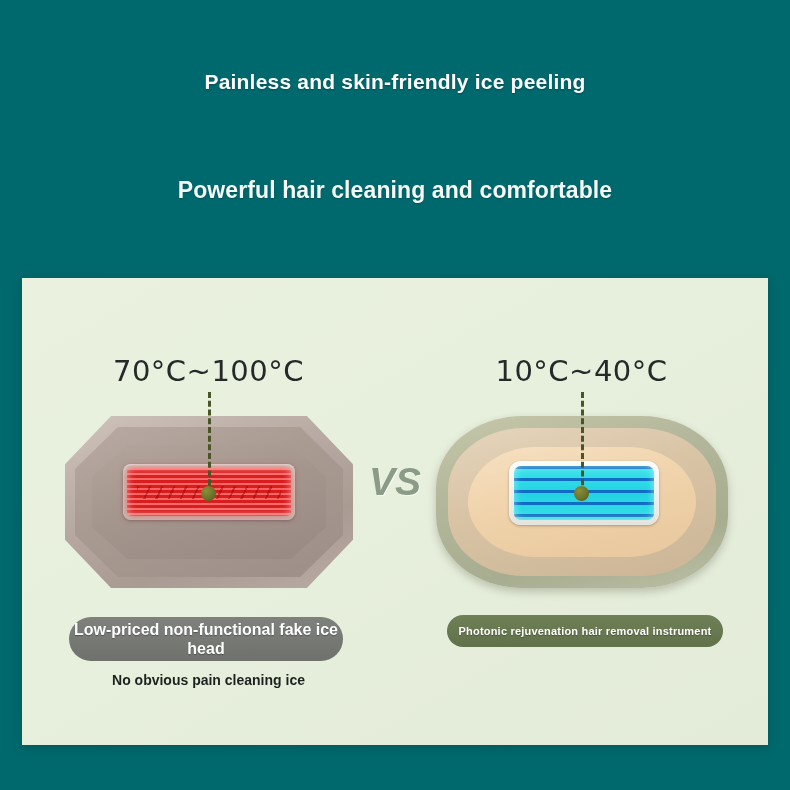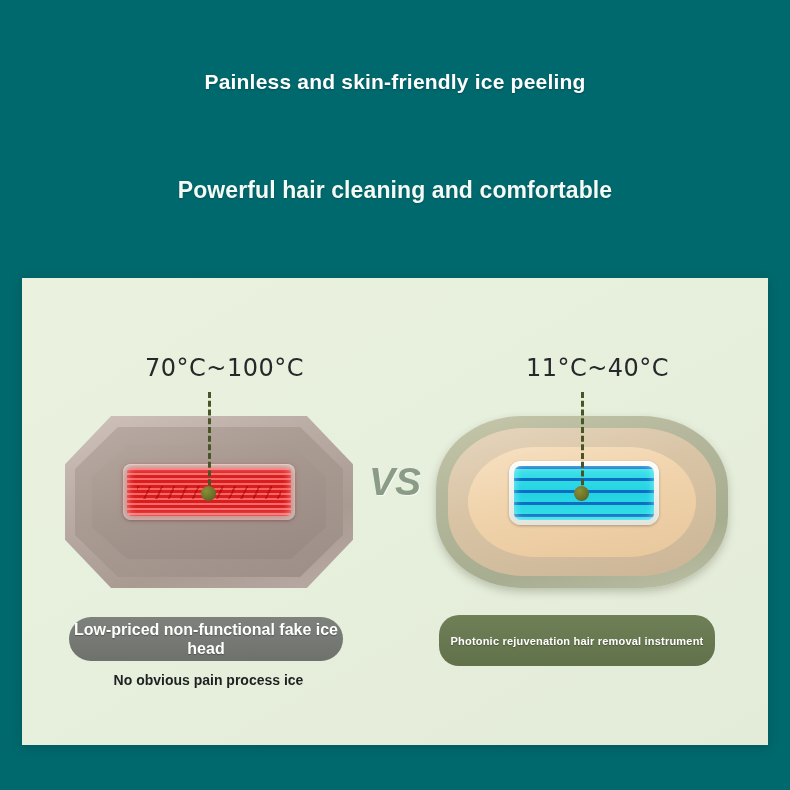--- a/index.html
+++ b/index.html
@@ -61,25 +61,24 @@
   }
   .side-left  { left: 0; }
   .side-right { left: 373px; }
 
   
   .temp {
     position: absolute;
     top: 76px;
     width: 373px;
     text-align: center;
-    font-size: 24px;
+    font-size: 29px;
     color: #25292a;
     letter-spacing: 0.5px;
     font-family: "DejaVu Sans", sans-serif;
-    padding-left: 16px;
   }
 
   
   .pointer {
     position: absolute;
     top: 114px;
     left: 186px;
     width: 0;
     height: 102px;
     border-left: 3px dashed #4a5526;
@@ -239,24 +238,24 @@
     top: 339px;
     width: 274px;
     height: 44px;
     border-radius: 22px;
     background: linear-gradient(180deg, #7f817c 0%, #6e716c 100%);
     font-size: 16px;
     line-height: 19px;
     text-shadow: 0 1px 1px rgba(0,0,0,0.3);
   }
   .pill-right {
-    left: 44px;
+    left: 52px;
     top: 337px;
     width: 276px;
-    height: 51px;
+    height: 32px;
     border-radius: 20px;
     background: linear-gradient(180deg, #6f7f56 0%, #61714a 100%);
     font-size: 11px;
     line-height: 14px;
     letter-spacing: 0.2px;
     text-shadow: 0 1px 1px rgba(0,0,0,0.3);
   }
   .subcap {
     position: absolute;
     width: 373px;
@@ -312,28 +311,28 @@
           <div class="oct-inner"></div>
         </div>
       </div>
       <div class="win-left">
         <div class="glow-red"></div>
       </div>
     </div>
 
     <div class="pill pill-left">Low-priced non-functional fake ice head</div>
 
-    <div class="subcap subcap-left">No obvious pain process ice</div>
+    <div class="subcap subcap-left">No obvious pain cleaning ice</div>
   </div>
 
   <div class="vs">VS</div>
 
   <div class="side side-right">
 
-    <div class="temp">11°C~40°C</div>
+    <div class="temp">10°C~40°C</div>
 
     <div class="pointer"></div>
     <div class="pointer-dot"></div>
 
     <div class="dev-right-wrap">
       <div class="rr rr-outer">
         <div class="rr-mid">
           <div class="rr-inner"></div>
         </div>
       </div>

